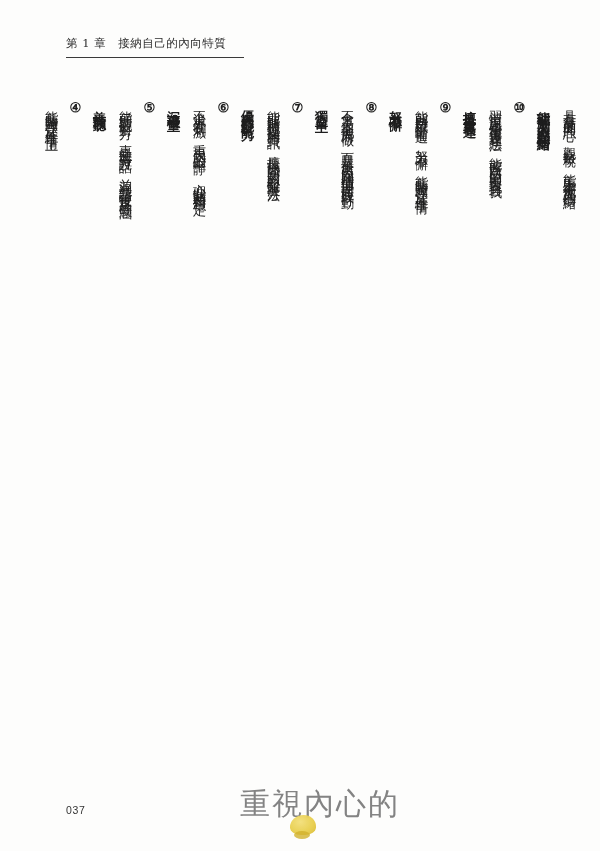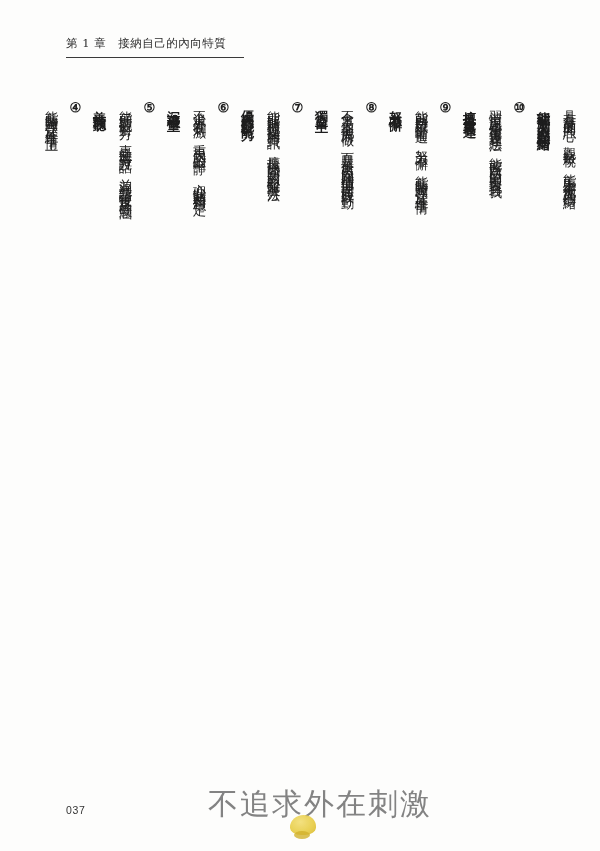--- a/index.html
+++ b/index.html
@@ -162,17 +162,17 @@
 
     <div class="vcol item-head">⑩</div>
     <div class="vcol item-head">能理解別人的感受和情緒</div>
     <div class="vcol gap">具有高度的同理心，觀察敏稅，能馬上察覺他人的情緒。</div>
 
   </div>
 
   <div class="folio">037</div>
 
   <div class="watermark">
-    <span class="wm-text">不追求外在刺激</span>
+    <span class="wm-text">重視內心的</span>
     <span class="wm-blob"></span>
   </div>
 
 </div>
 
 </body></html>

